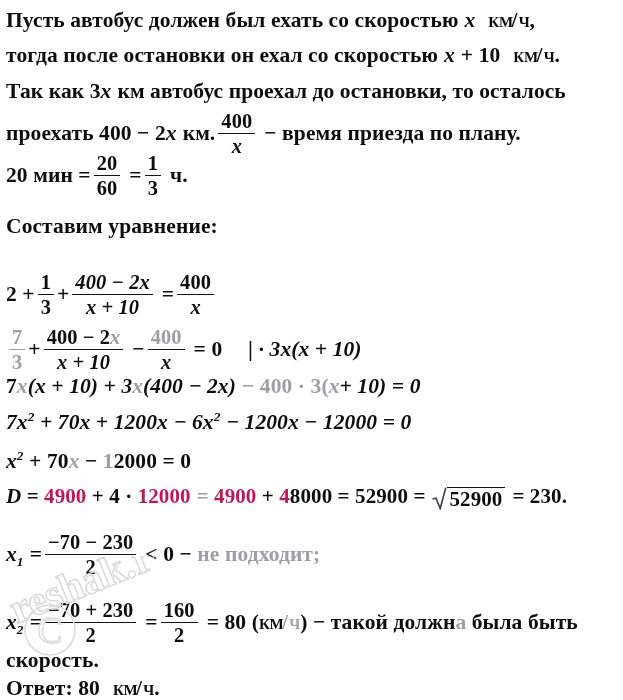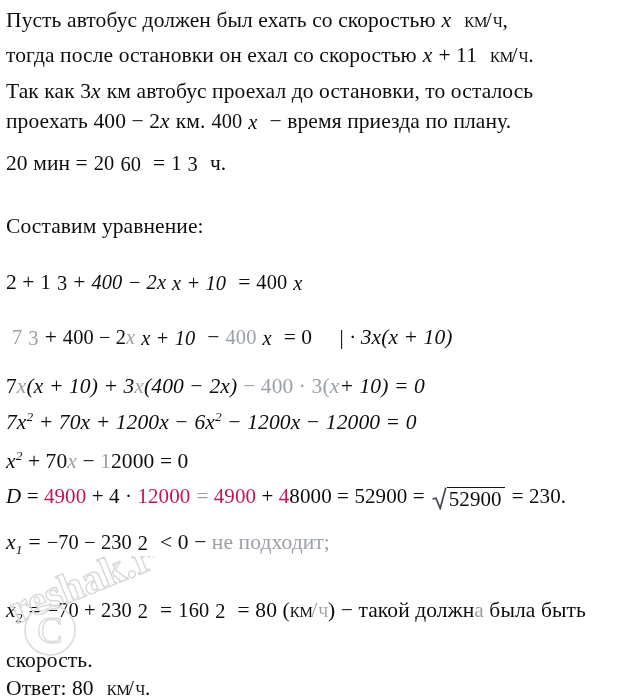--- a/index.html
+++ b/index.html
@@ -24,38 +24,39 @@
   }
 
   
   .line {
     position: absolute;
     left: 6px;
     white-space: nowrap;
     font-size: 21.5px;
     line-height: 1;
     letter-spacing: 0.1px;
+    font-weight: bold;
   }
 
   .it { font-style: italic; }
 
   
   .unit {
     font-variant: small-caps;
     letter-spacing: -0.2px;
   }
   .unit .sl {
     display: inline-block;
     transform: translateX(-1.5px) scaleY(1.0);
   }
 
   
   .frac {
     display: inline-flex;
-    flex-direction: row;
+    flex-direction: column;
     align-items: center;
     justify-content: center;
     vertical-align: middle;
     margin: 0 3px;
     position: relative;
     top: -0.07em;
     line-height: 1;
   }
   .frac .num,
   .frac .den {
@@ -132,21 +133,21 @@
 </head>
 <body>
 
 <div id="page">
 
   <div class="line" style="top:10px;">
     <span>Пусть автобус должен был ехать со скоростью</span><span class="sp"></span><span class="it">x</span><span class="sp2"></span><span class="unit"><span>км</span><span class="sl">/</span><span>ч,</span></span>
   </div>
 
   <div class="line" style="top:45px;">
-    <span>тогда после остановки он ехал со скоростью</span><span class="sp"></span><span class="it">x</span><span class="sp"></span><span>+ 11</span><span class="sp2"></span><span class="unit"><span>км</span><span class="sl">/</span><span>ч.</span></span>
+    <span>тогда после остановки он ехал со скоростью</span><span class="sp"></span><span class="it">x</span><span class="sp"></span><span>+ 10</span><span class="sp2"></span><span class="unit"><span>км</span><span class="sl">/</span><span>ч.</span></span>
   </div>
 
   <div class="line" style="top:81px;">
     <span>Так как 3</span><span class="it">x</span><span class="sp"></span><span>км автобус проехал до остановки, то осталось</span>
   </div>
 
   <div class="line" style="top:111px;">
     <span>проехать 400 − 2</span><span class="it">x</span><span class="sp"></span><span>км.</span><span class="frac">
         <span class="num">400</span>
         <span class="bar"></span>

